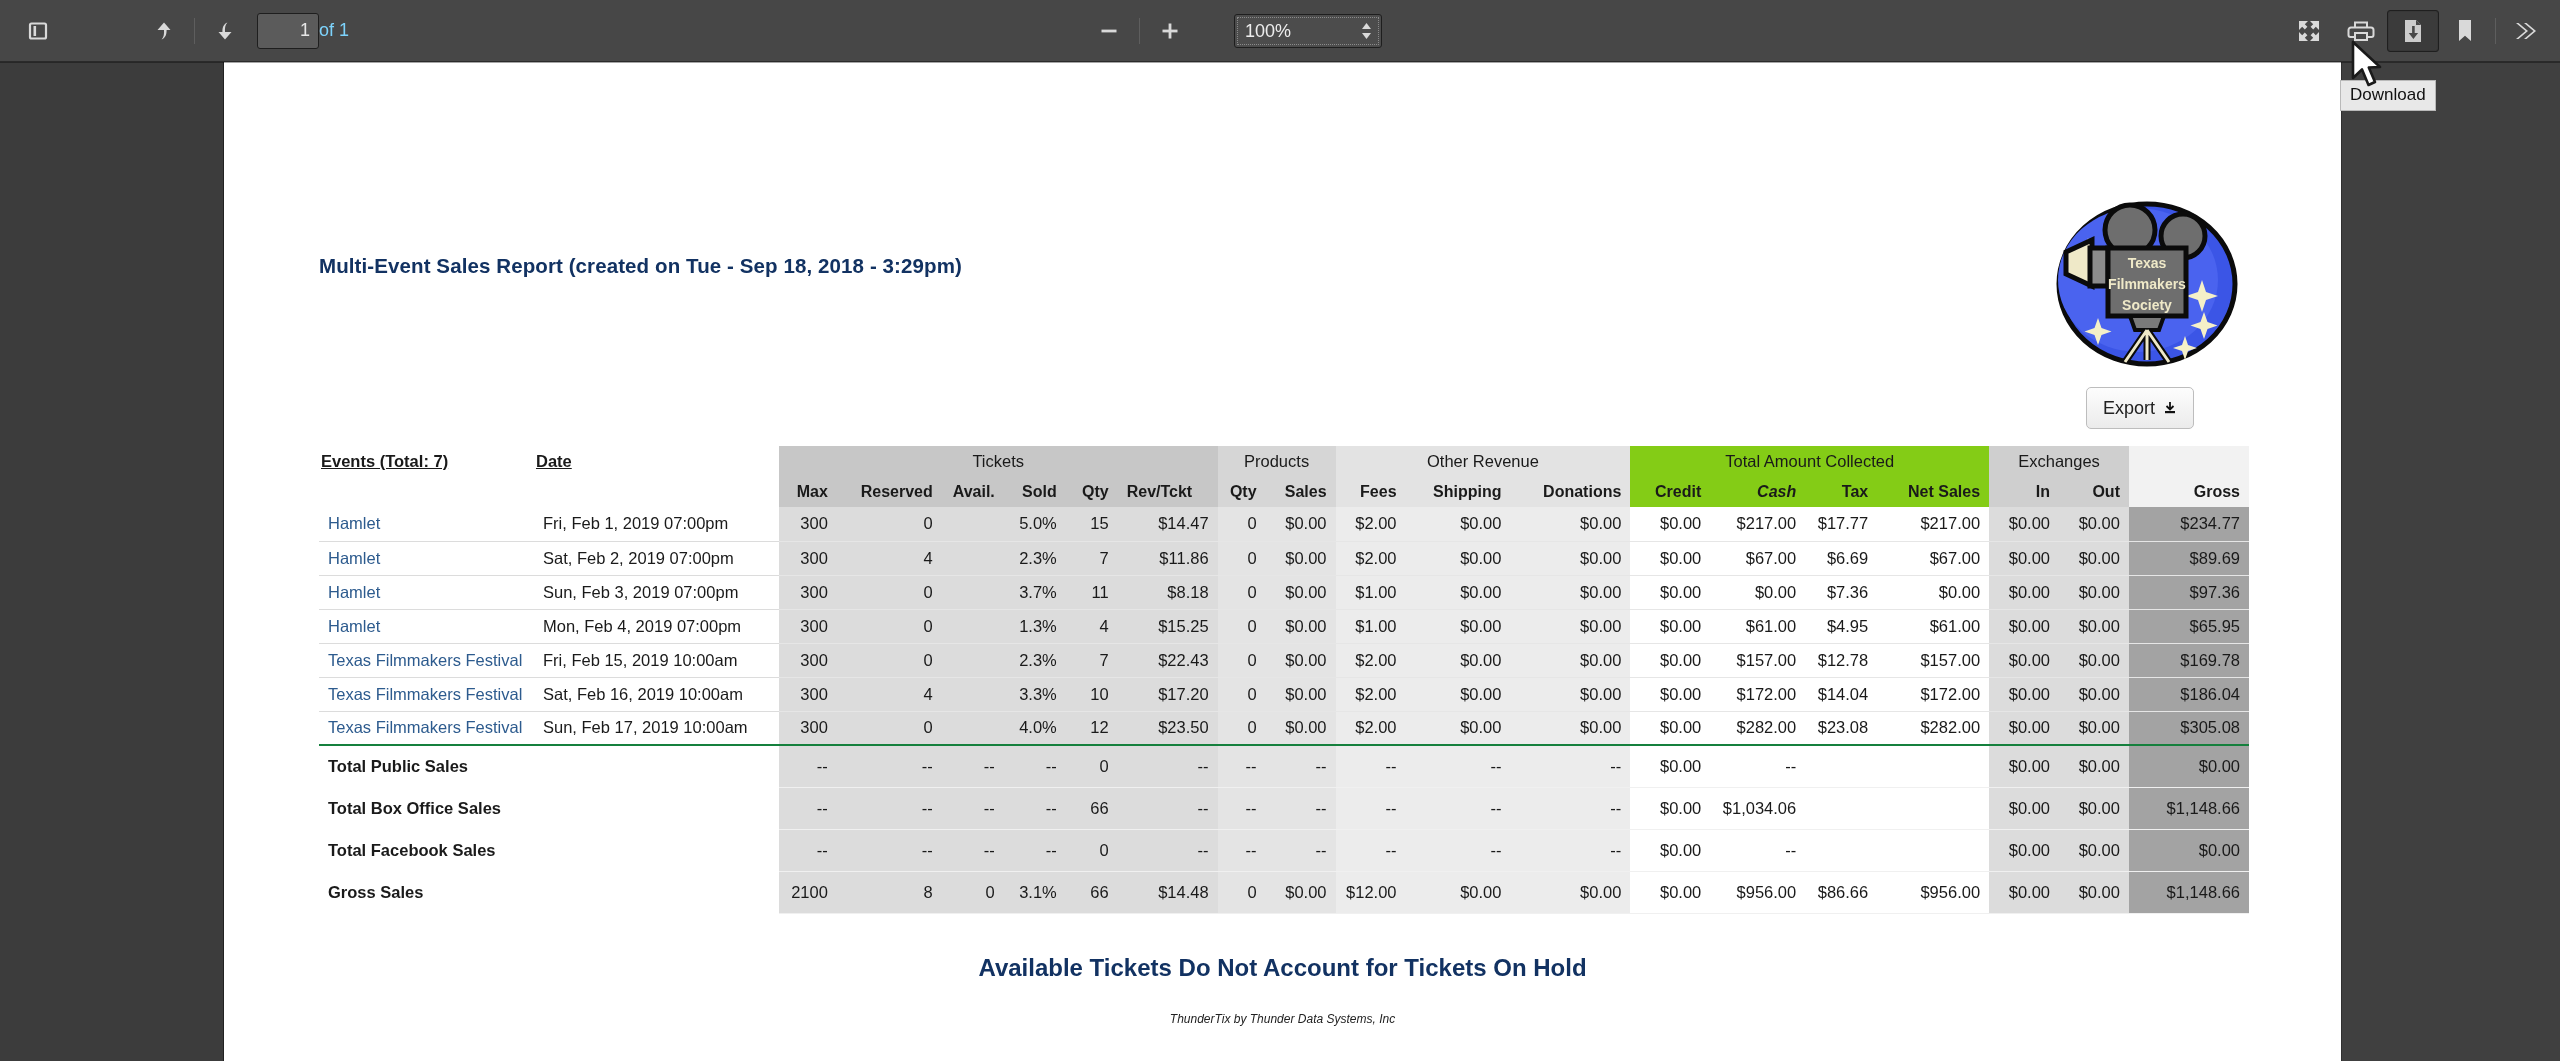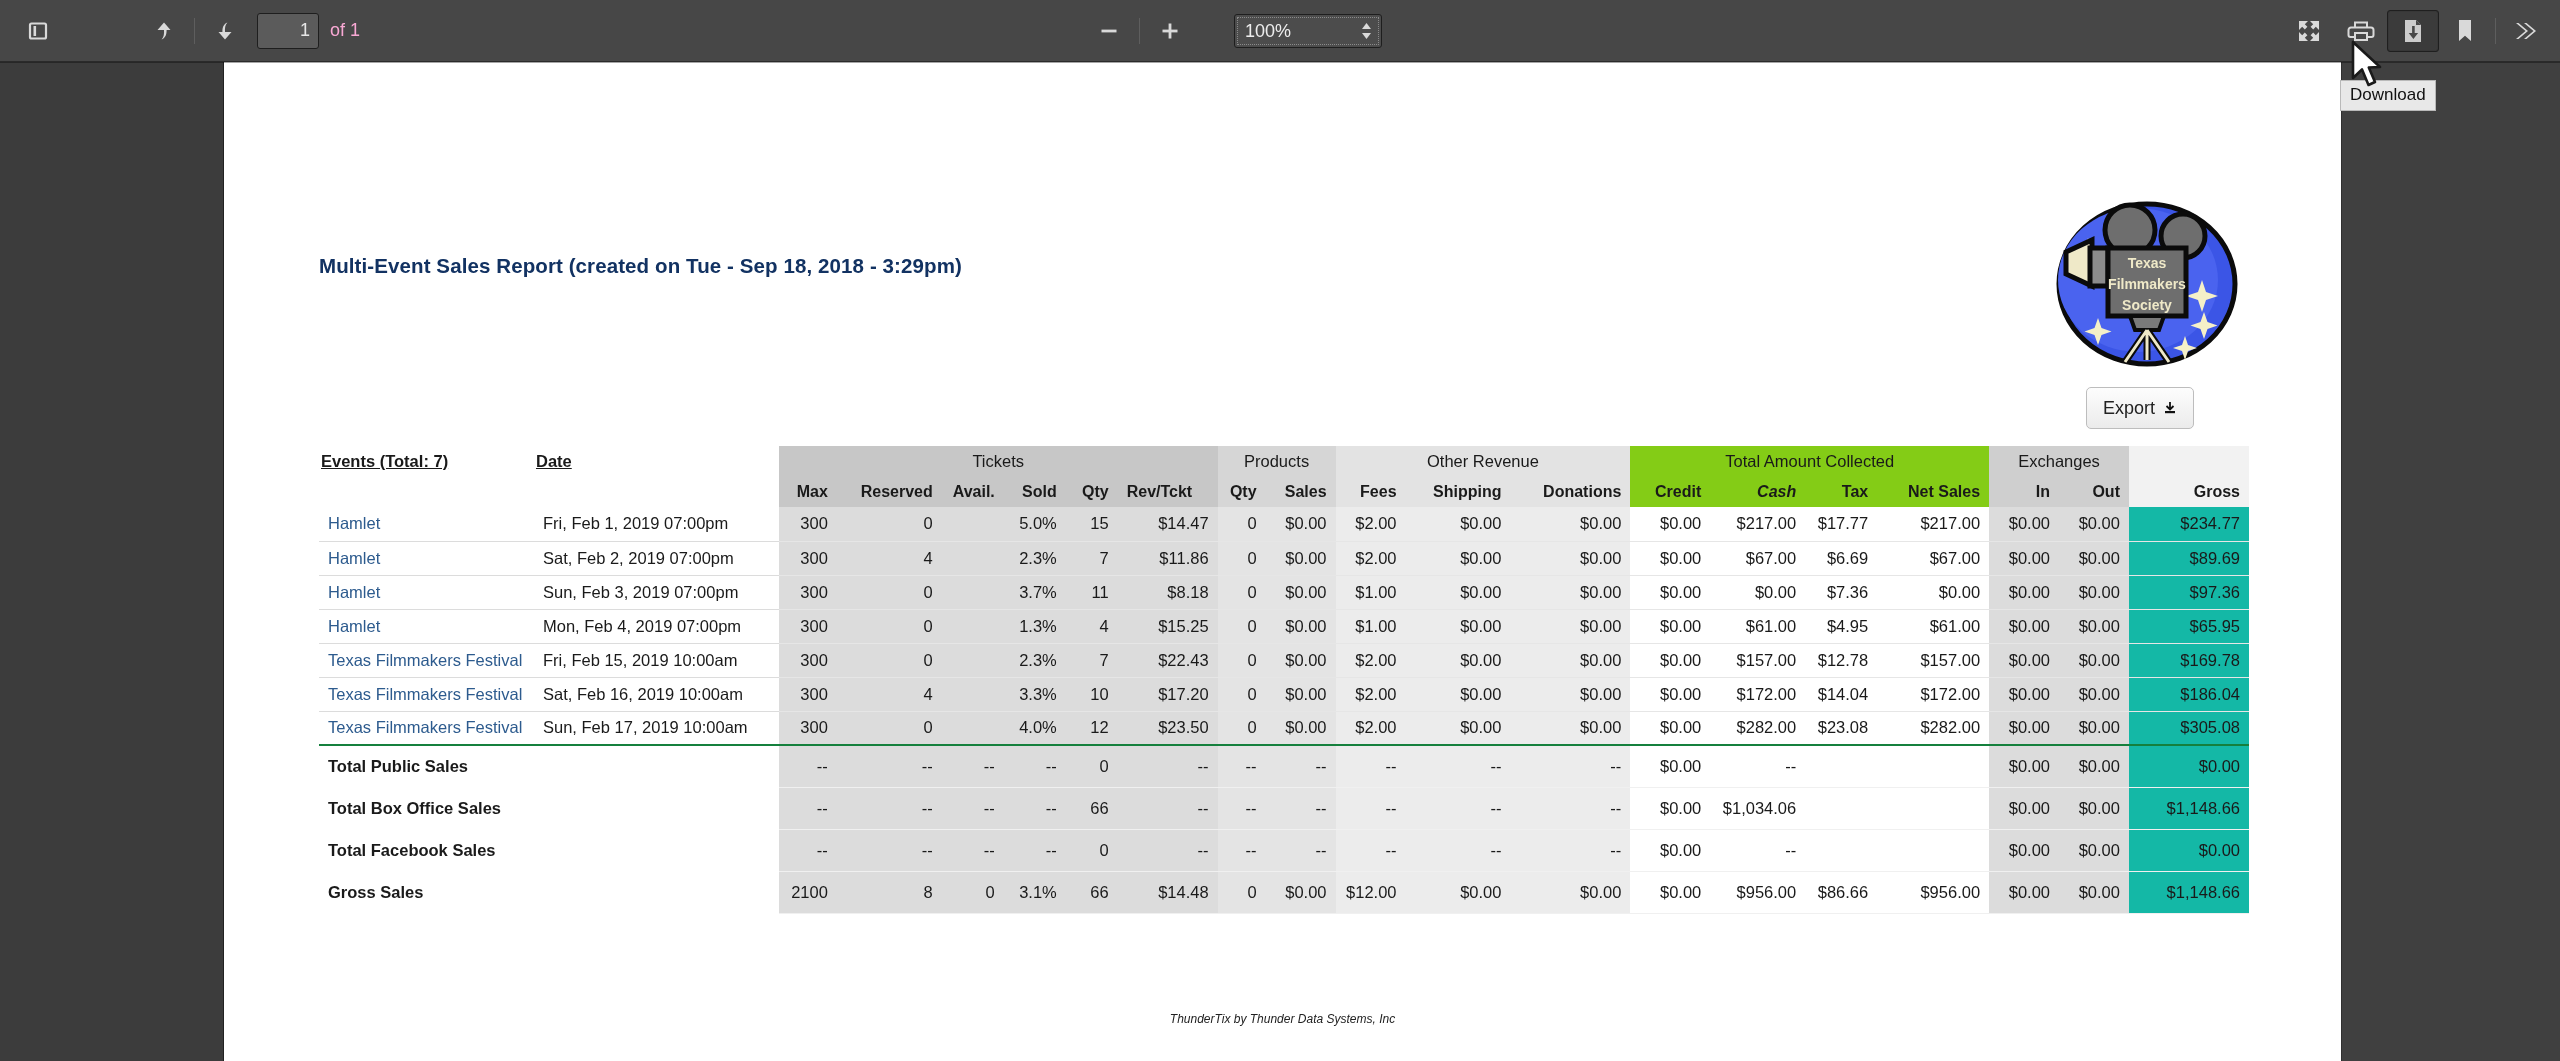--- a/index.html
+++ b/index.html
@@ -46,21 +46,21 @@
     border: 1px solid #1e1e1e;
     border-radius: 3px;
     color: #e6e6e6;
     font-size: 18px;
     text-align: right;
     padding: 0 8px;
     font-family: "Liberation Sans", sans-serif;
     outline: none;
   }
   #pageTotal {
-    color: #f9a8d4; font-size: 18px; margin-left: 11px; white-space: nowrap;
+    color: #7dd3fc; font-size: 18px; white-space: nowrap;
   }
 
   #zoomGroup {
     position: absolute; left: 1083px; top: 0; height: 62px;
     display: flex; align-items: center;
   }
   #scaleSelectWrap {
     position: relative; margin-left: 10px; padding-left: 28px;
   }
   #scaleSelect {
@@ -186,21 +186,21 @@
   .g-total    { background: #84cc16; }
   .g-exch     { background: #cfcfcf; }
   .g-gross    { background: #f2f2f2; }
   .g-plain    { background: transparent; text-decoration: underline; }
 
   td.c-tickets  { background: #dcdcdc; }
   td.c-products { background: #e4e4e4; }
   td.c-other    { background: #ececec; }
   td.c-total    { background: #ffffff; }
   td.c-exch     { background: #dcdcdc; }
-  td.c-gross    { background: #14b8a6; }
+  td.c-gross    { background: #a3a3a3; }
 
   tbody.events tr td {
     height: 34px;
     vertical-align: middle;
     border-bottom: 1px solid #e6e6e6;
     padding: 0 9px;
   }
   tbody.events tr td.evt {
     border-bottom: 1px solid #dcdcdc;
   }
@@ -674,16 +674,17 @@
                 <td class="c-total num" style="font-weight: normal;">$86.66</td>
                 <td class="c-total num" style="font-weight: normal;">$956.00</td>
                 <td class="c-exch num" style="font-weight: normal;">$0.00</td>
                 <td class="c-exch num" style="font-weight: normal;">$0.00</td>
                 <td class="c-gross num" style="font-weight: normal;">$1,148.66</td>
               </tr>
             </tbody>
         </table>
       </div>
 
+      <div id="holdNote">Available Tickets Do Not Account for Tickets On Hold</div>
       <div id="footerNote">ThunderTix by Thunder Data Systems, Inc</div>
     </div>
   </div>
 </div>
 
 </body></html>

